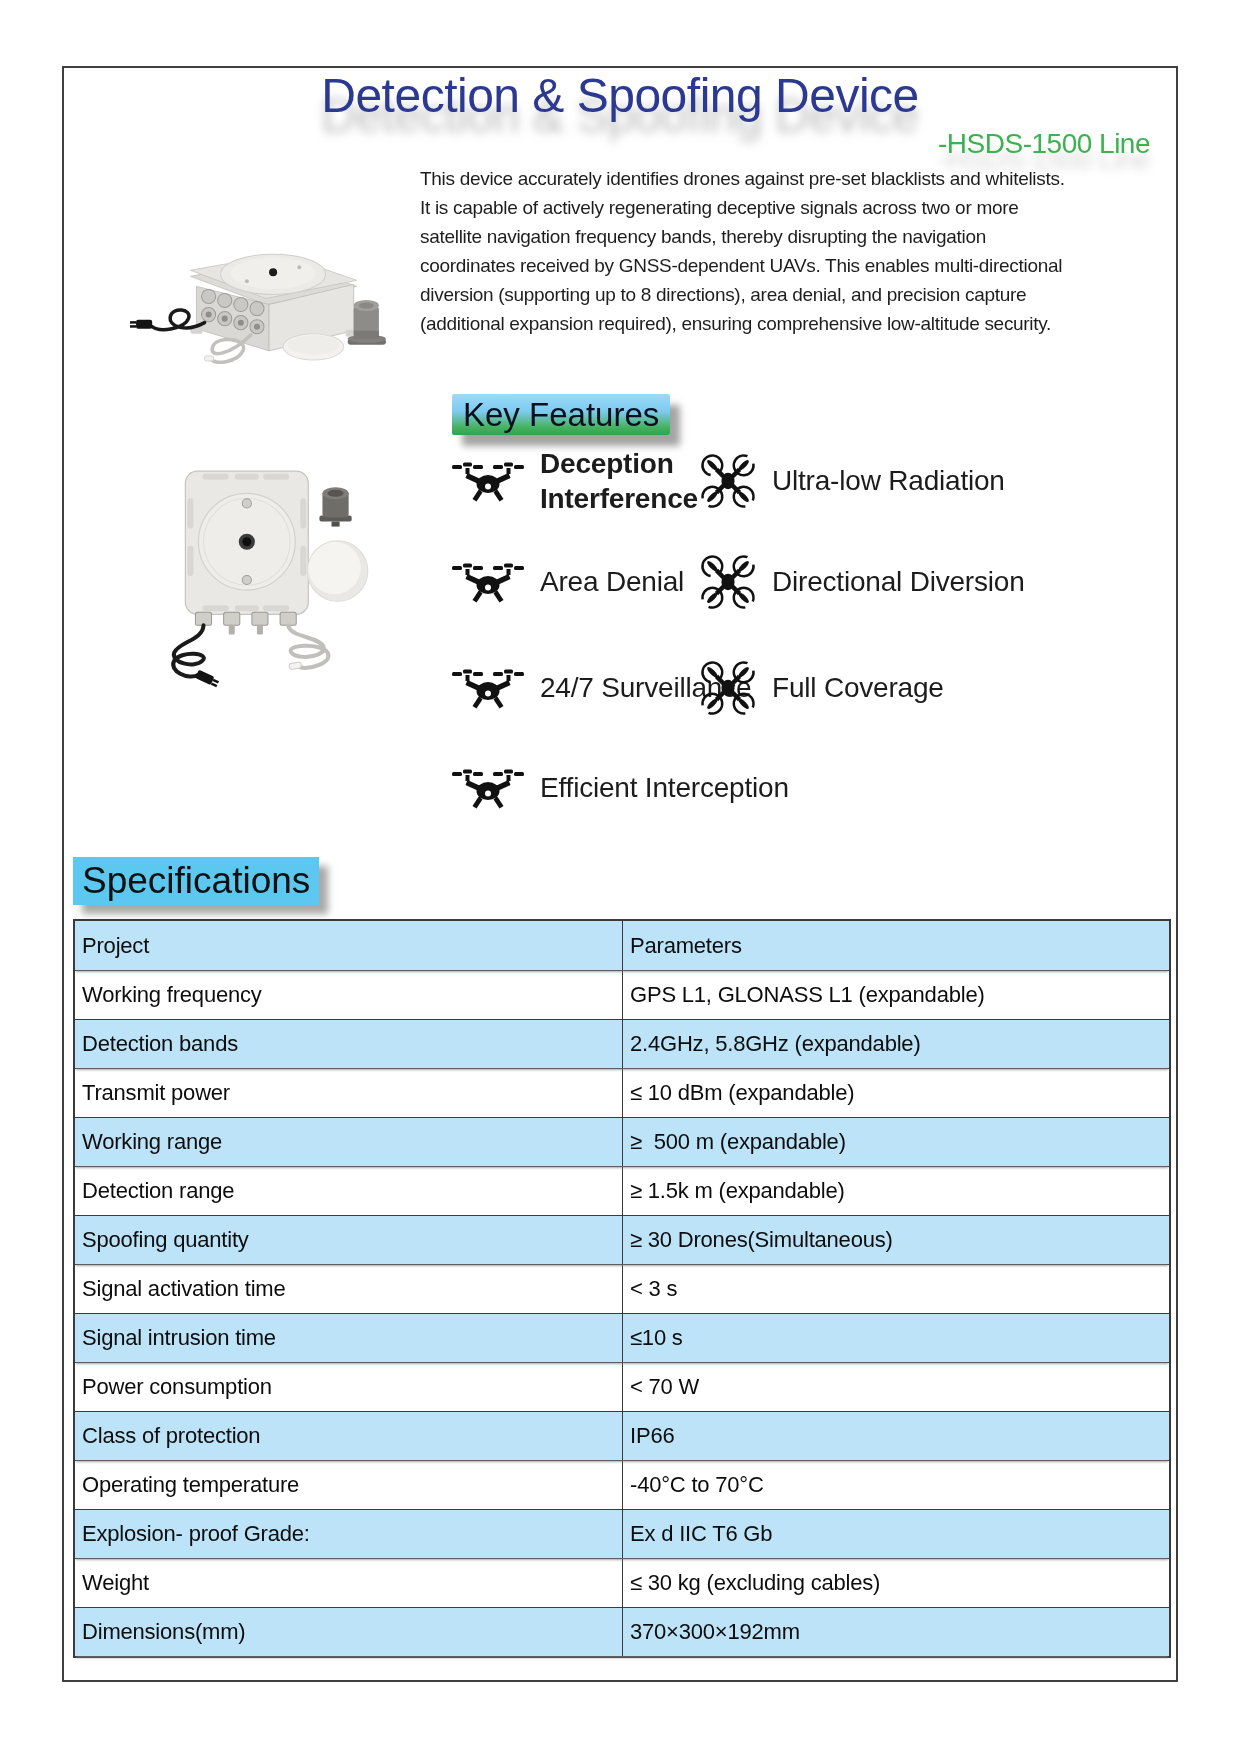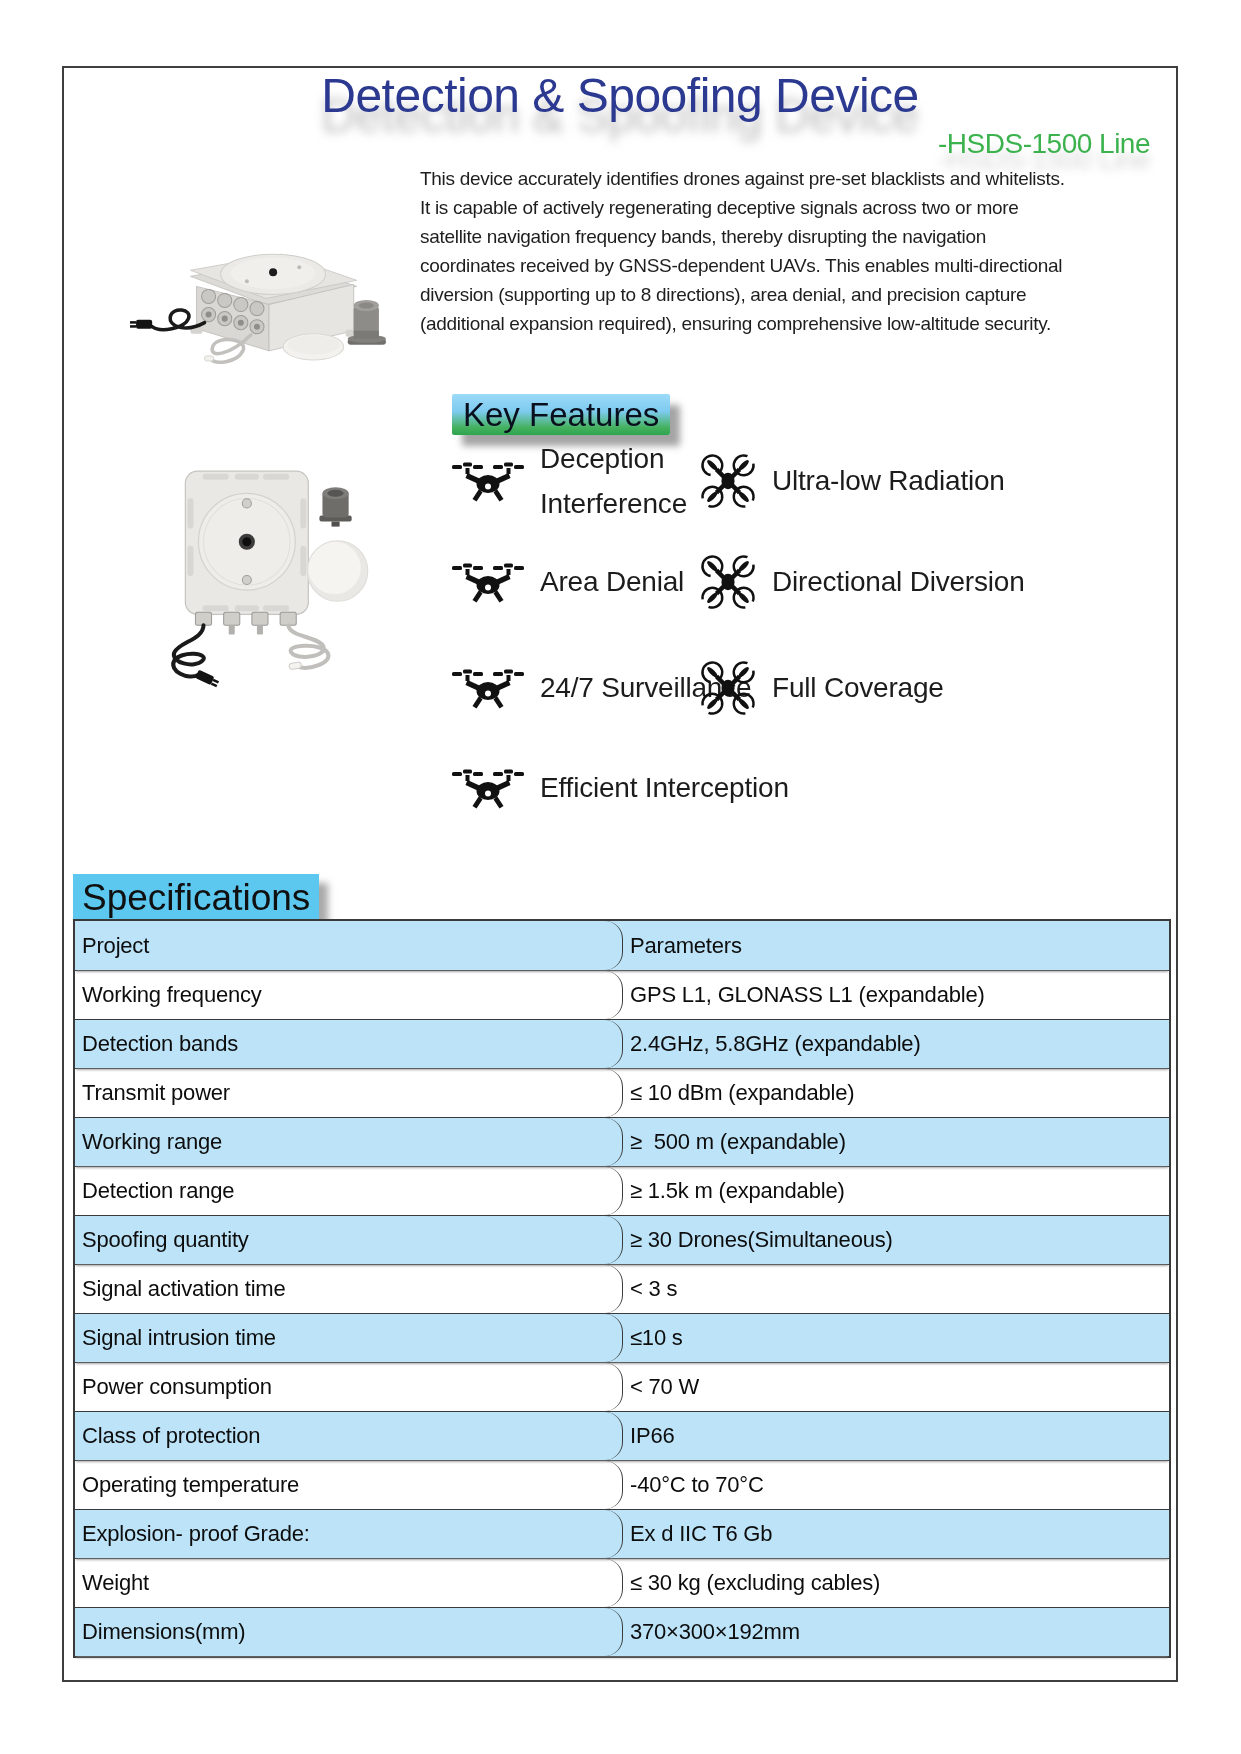--- a/index.html
+++ b/index.html
@@ -25,40 +25,39 @@
   }
   
   .kf-badge{
     position:absolute;left:452px;top:394px;height:41px;display:inline-flex;align-items:center;
     padding:0 11px;font-size:33px;color:#0a0f1e;border-radius:2px;
     background:linear-gradient(180deg,#9ddaf8 0%,#7ecbf0 42%,#45b15e 82%,#2ea44f 100%);
     box-shadow:10px 11px 7px rgba(103,103,103,0.6);
   }
   .f-row{position:absolute;display:flex;align-items:center;gap:16px;}
   .f-label{font-size:28px;color:#1c1c1c;letter-spacing:-0.2px;white-space:nowrap;}
-  .f-label.wrap{white-space:normal;width:195px;line-height:45px;}
+  .f-label.wrap{white-space:normal;width:195px;line-height:35px;font-weight:bold;}
   .icon-side{width:72px;height:46px;flex:0 0 auto;}
   .icon-top{width:56px;height:56px;flex:0 0 auto;}
   
   .spec-badge{
     position:absolute;left:73px;top:857px;height:48px;display:inline-flex;align-items:center;
     padding:0 9px;font-size:37px;color:#101010;background:#5cc8f0;
     box-shadow:9px 9px 7px rgba(112,112,112,0.6);
-    margin-top:17px;
   }
   .spec-table{
     position:absolute;left:73px;top:919px;width:1098px;
     border:2px solid #3a3a3a;box-sizing:border-box;background:#fff;
   }
   .trow{display:flex;height:49px;box-sizing:border-box;}
   .trow + .trow{border-top:1px solid #3a3a3a;}
   .trow.blue{background:#bce3f8;position:relative;z-index:2;box-shadow:0 3px 2px -1px rgba(120,120,120,0.65);}
   .tcell{
     box-sizing:border-box;display:flex;align-items:center;padding-left:7px;
-    font-size:22px;color:#0d0d0d;white-space:pre-wrap;letter-spacing:-0.2px;border-radius:18px;
+    font-size:22px;color:#0d0d0d;white-space:pre-wrap;letter-spacing:-0.2px;
   }
   .tcell.c1{width:548px;border-right:1px solid #3a3a3a;}
   .tcell.c2{flex:1;}
   
   .photo1{position:absolute;left:130px;top:232px;width:262px;height:140px;}
   .photo2{position:absolute;left:150px;top:453px;width:232px;height:252px;}
   svg{display:block;}
 </style>
 </head>
 <body>

